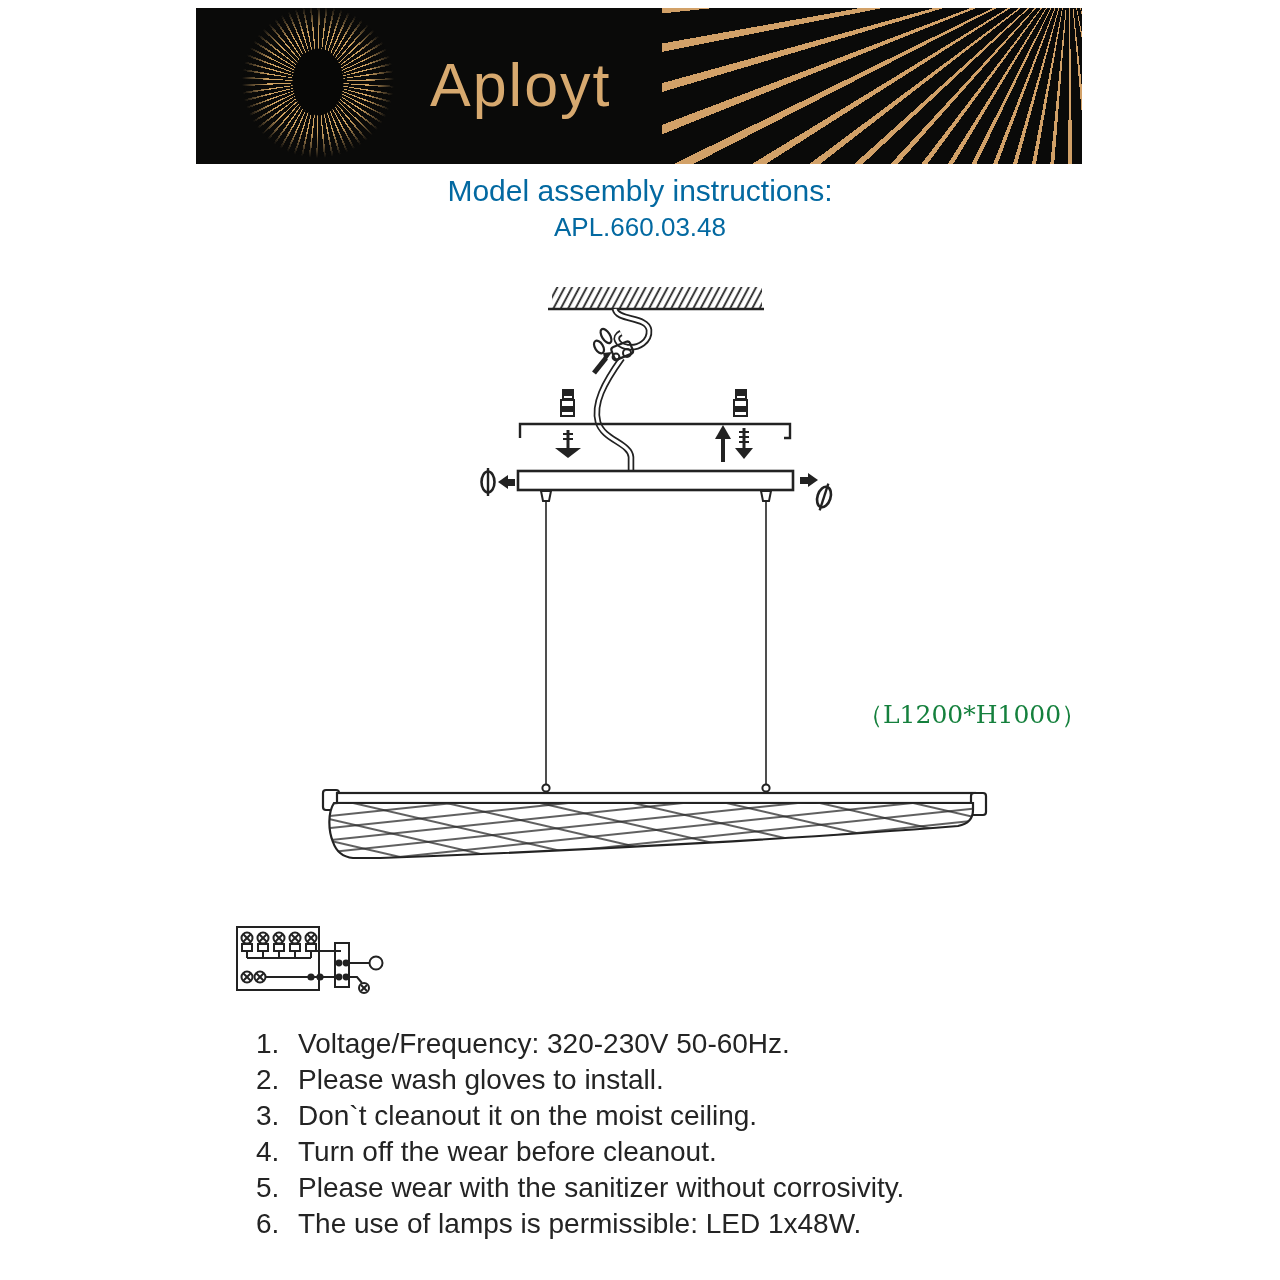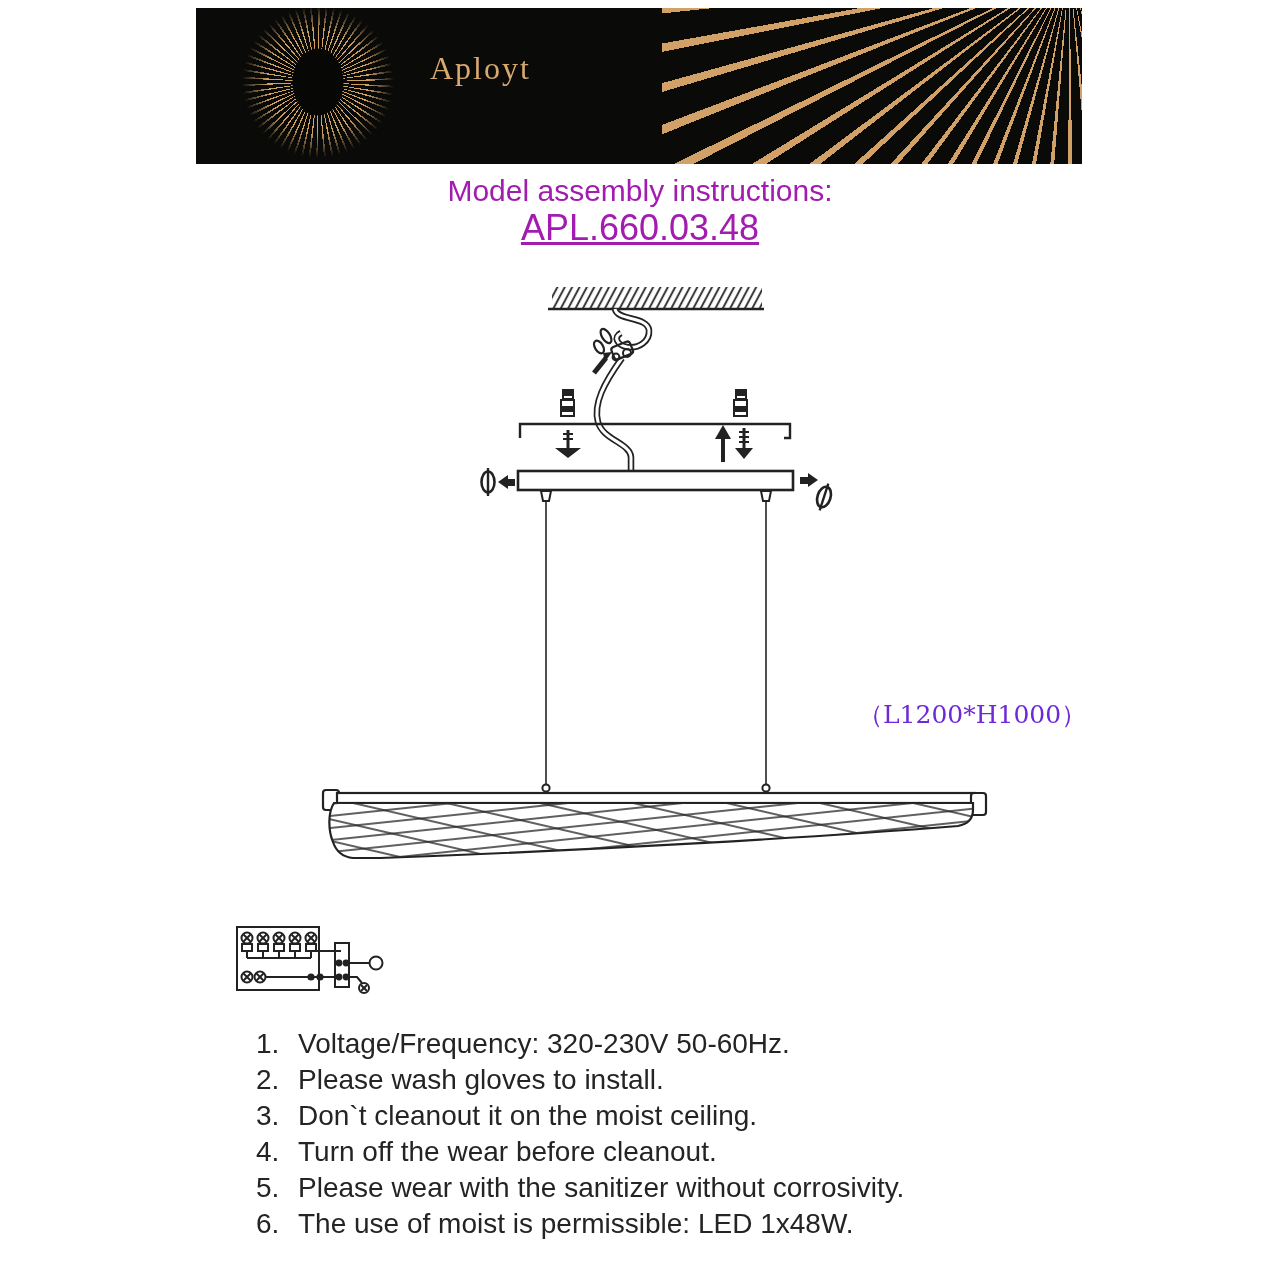--- a/index.html
+++ b/index.html
@@ -21,34 +21,34 @@
   }
   .sunburst{
     position:absolute;left:42px;top:-6px;width:160px;height:160px;border-radius:50%;
     background:
       radial-gradient(26px 34px at 50% 50%, #070706 96%, rgba(7,7,6,0) 100%),
       radial-gradient(circle at 50% 50%, rgba(10,10,9,0) 0 50px, #0a0a09 76px),
       repeating-conic-gradient(from 0deg, #cfa262 0deg 1.5deg, rgba(0,0,0,0) 1.5deg 5.8deg);
   }
   .brand{
     position:absolute;left:234px;top:42px;
-    font-family:Liberation Serif, serif;font-size:32px;font-weight:400;
+    font-family:Liberation Sans, sans-serif;font-size:61px;font-weight:400;
     color:#d7a96f;letter-spacing:2px;
   }
 
   
-  .title-block{position:absolute;left:0;top:172px;width:1280px;text-align:center;color:#a21caf;}
+  .title-block{position:absolute;left:0;top:172px;width:1280px;text-align:center;color:#0369a1;}
   .title-line{font-size:30px;line-height:37px;}
-  .model-line{font-size:36px;line-height:37px;text-decoration:underline;}
+  .model-line{font-size:26px;line-height:37px;}
 
   
   svg.diagram{position:absolute;left:0;top:0;width:1280px;height:1280px;}
   .dim-label{
     position:absolute;left:858px;top:698px;
-    font-family:"DejaVu Serif", serif;font-size:25px;color:#6d28d9;
+    font-family:"DejaVu Serif", serif;font-size:25px;color:#15803d;
     letter-spacing:0px;white-space:nowrap;
   }
 
   
   .instructions{position:absolute;left:256px;top:1026px;width:880px;color:#242424;}
   .instr-row{display:flex;font-size:28px;line-height:36px;}
   .instr-num{width:42px;flex:0 0 42px;}
   .instr-text{flex:1;}
 </style>
 </head>
@@ -268,17 +268,17 @@
     <div class="instr-row">
       <span class="instr-num">4.</span>
       <span class="instr-text">Turn off the wear before cleanout.</span>
     </div>
     <div class="instr-row">
       <span class="instr-num">5.</span>
       <span class="instr-text">Please wear with the sanitizer without corrosivity.</span>
     </div>
     <div class="instr-row">
       <span class="instr-num">6.</span>
-      <span class="instr-text">The use of moist is permissible: LED 1x48W.</span>
+      <span class="instr-text">The use of lamps is permissible: LED 1x48W.</span>
     </div>
   </div>
 
 </div>
 
 </body></html>

